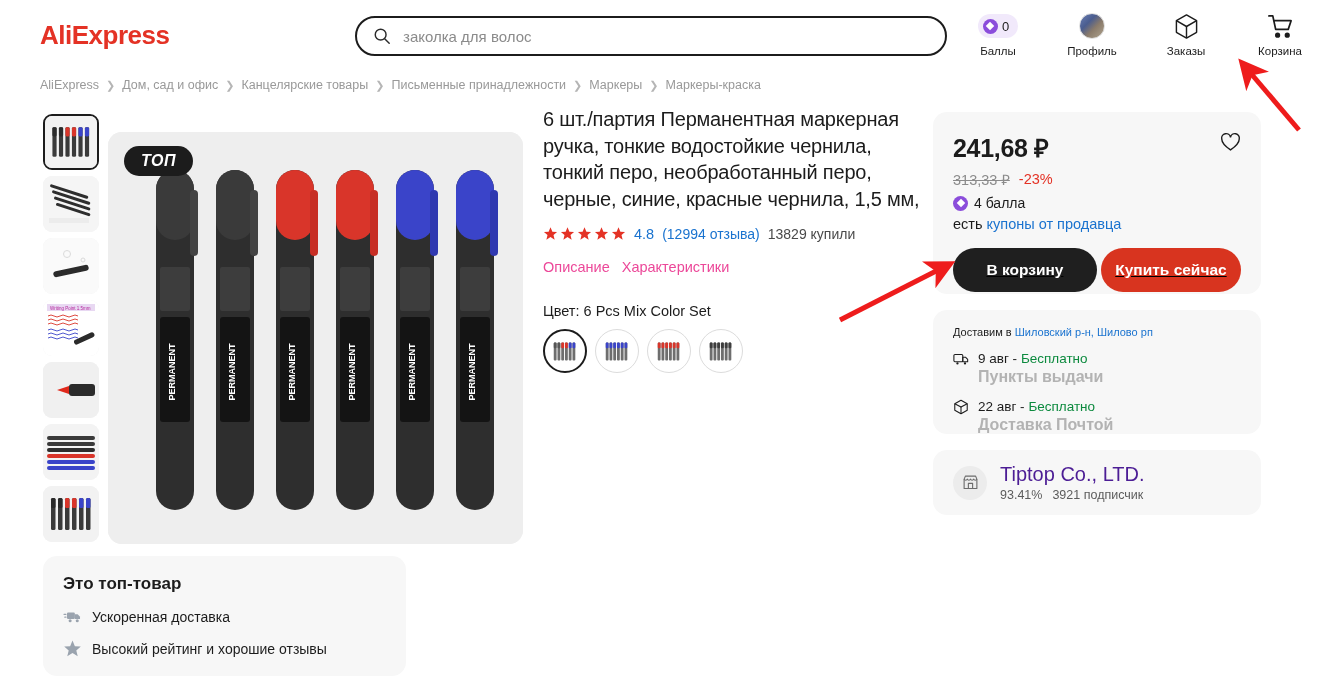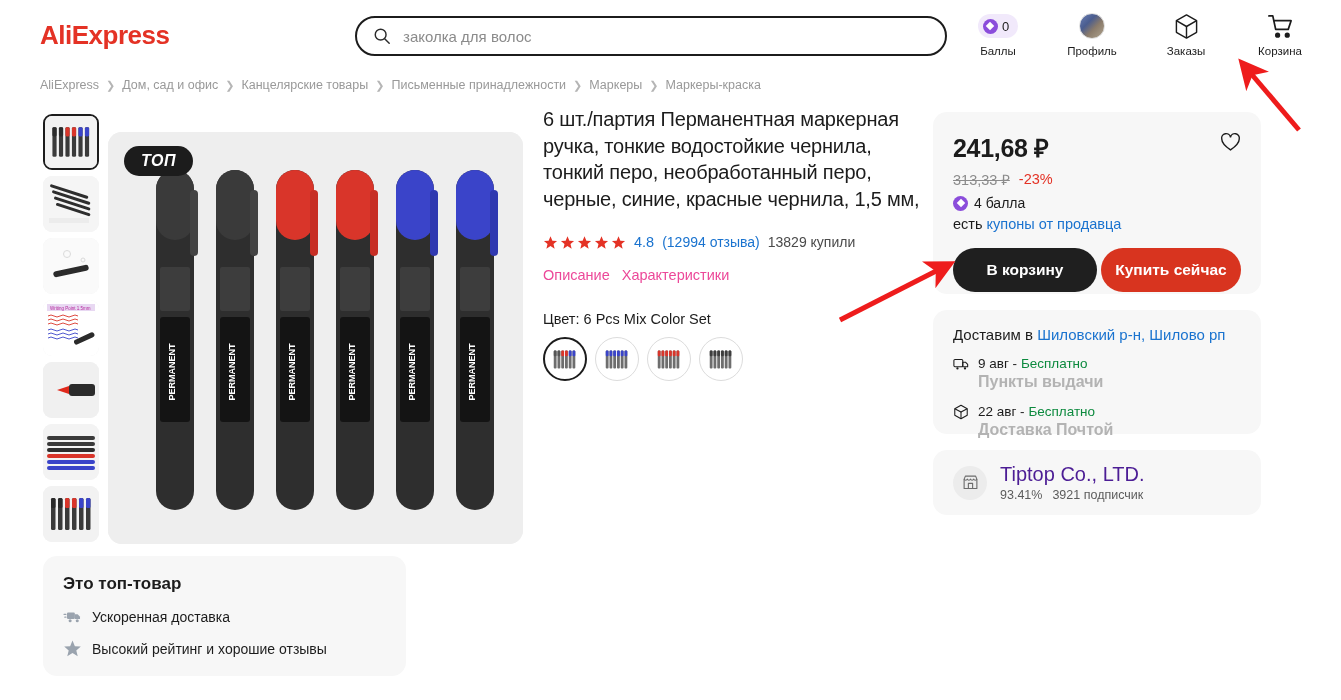--- a/index.html
+++ b/index.html
@@ -86,21 +86,21 @@
     padding: 6px 17px; font-size: 16px; font-style: italic; font-weight: bold;
     letter-spacing: 0.5px; z-index: 5;
   }
 
   
   .info { position: absolute; left: 543px; top: 106px; width: 380px; }
   .title {
     font-size: 20px; font-weight: normal; color: #1c1c1c;
     line-height: 1.33; letter-spacing: -0.2px;
   }
-  .rating-row { display: flex; align-items: center; gap: 8px; margin-top: 22px; }
+  .rating-row { display: flex; gap: 8px; margin-top: 14px; }
   .stars { display: flex; gap: 2px; }
   .star { width: 15px; height: 15px; fill: #e43225; }
   .rate-val { font-size: 14.5px; color: #1a73cf; }
   .rate-cnt { font-size: 14px; color: #1a73cf; }
   .bought { font-size: 14px; color: #4a4a4a; }
   .links { display: flex; gap: 12px; margin-top: 17px; }
   .links a { font-size: 14.5px; color: #ec4899; text-decoration: none; cursor: pointer; }
   .color-label { margin-top: 28px; font-size: 14.5px; color: #1c1c1c; }
   .swatches { display: flex; gap: 8px; margin-top: 10px; }
   .swatch {
@@ -118,31 +118,31 @@
   .heart { position: absolute; right: 20px; top: 20px; width: 21px; height: 21px; cursor: pointer; }
   .old-row { display: flex; align-items: center; gap: 9px; margin-top: 5px; }
   .old-price { font-size: 14.5px; color: #8b8b8b; text-decoration: line-through; }
   .discount { font-size: 14.5px; color: #e43225; }
   .pts-row { display: flex; align-items: center; gap: 6px; margin-top: 6px; }
   .pts-icon { width: 15px; height: 15px; border-radius: 50%; background: #8b4ddb; display: flex; align-items: center; justify-content: center; }
   .pts-icon i { width: 6px; height: 6px; background: #fff; transform: rotate(45deg); display: block; }
   .pts-txt { font-size: 14px; color: #1c1c1c; }
   .coupon-row { margin-top: 5px; font-size: 14.5px; color: #1c1c1c; }
   .coupon-row a { color: #1a73cf; text-decoration: none; cursor: pointer; }
-  .btns { display: flex; gap: 4px; margin-top: 16px; }
+  .btns { display: flex; gap: 4px; margin-top: 16px; text-decoration: underline; }
   .btn {
     border: none; border-radius: 22px; height: 44px;
     font-family: "Liberation Sans", sans-serif;
     font-size: 15.5px; font-weight: bold; color: #fff; cursor: pointer;
   }
   .btn-cart { background: #1f1f1f; width: 152px; }
   .btn-buy { background: #d8341f; width: 148px; }
 
   .ship-panel { left: 933px; top: 310px; width: 328px; height: 124px; padding: 16px 20px; }
-  .ship-title { font-size: 15px; color: #1c1c1c; }
+  .ship-title { font-size: 11px; color: #1c1c1c; }
   .ship-title a { color: #1a73cf; text-decoration: none; cursor: pointer; }
   .ship-row { display: flex; gap: 9px; margin-top: 11px; }
   .ship-ico { width: 16px; height: 16px; flex: 0 0 16px; margin-top: 2px; }
   .ship-l1 { font-size: 13.5px; color: #1c1c1c; }
   .ship-l1 b { color: #0c8a3e; font-weight: normal; }
   .ship-l2 { font-size: 16px; color: #b3b3b3; margin-top: 1px; font-weight: bold; }
 
   .seller-panel { left: 933px; top: 450px; width: 328px; height: 65px; padding: 13px 20px; display: flex; align-items: center; gap: 13px; }
   .seller-ico { width: 34px; height: 34px; border-radius: 50%; background: #ececec; display: flex; align-items: center; justify-content: center; flex: 0 0 34px; }
   .seller-name { font-size: 20px; color: #4c1d95; cursor: pointer; }

